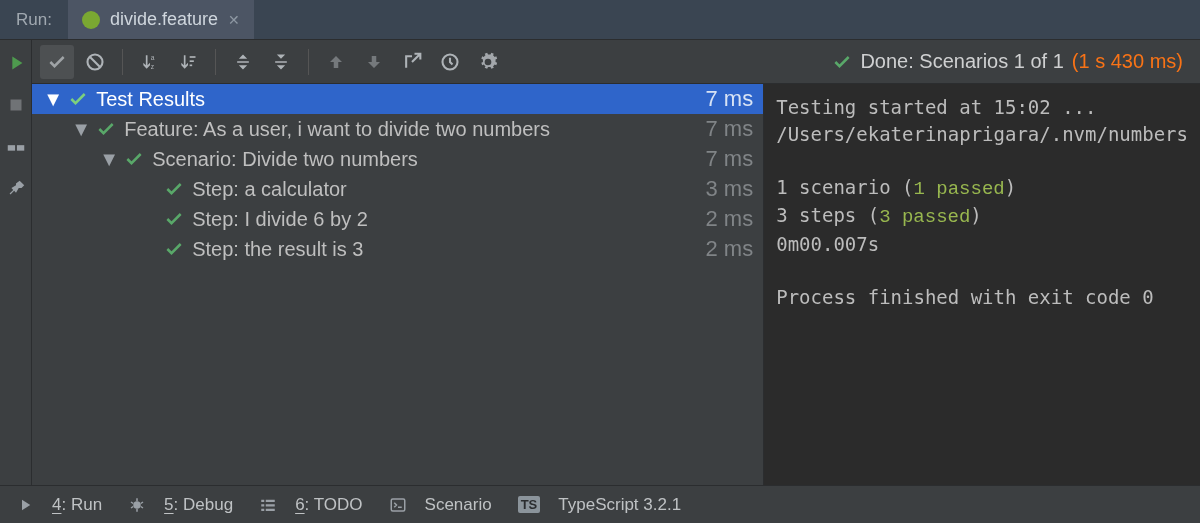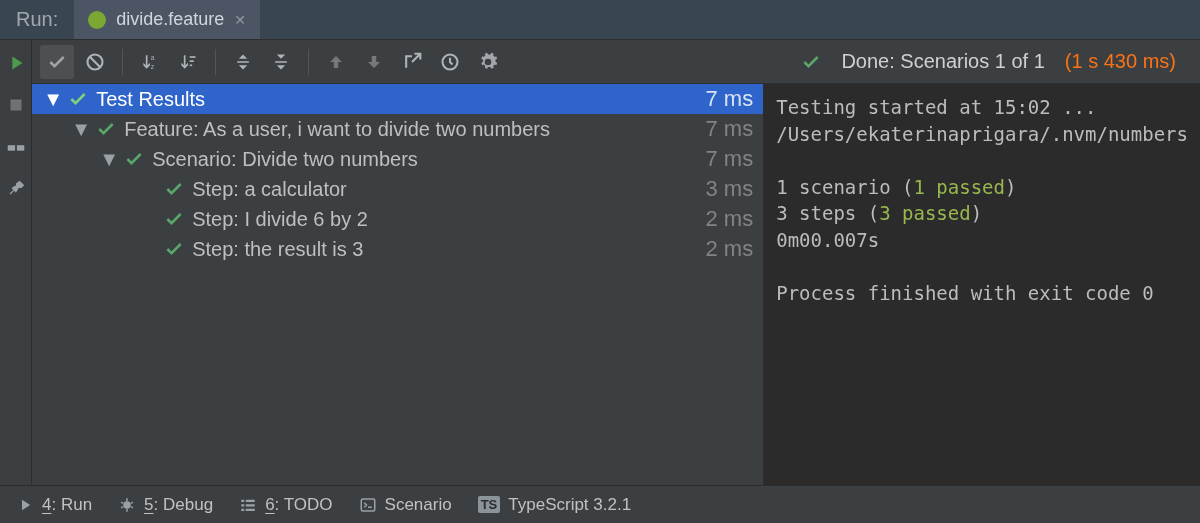--- a/index.html
+++ b/index.html
@@ -16,21 +16,21 @@
     height: 40px;
     display: flex;
     align-items: stretch;
     background: #3a4552;
     border-bottom: 1px solid #2b2d2f;
   }
   .run-label {
     display: flex; align-items: center;
     padding: 0 16px;
     color: #a0a8b0;
-    font-size: 20px;
+    font-size: 17px;
   }
   .file-tab {
     display: flex; align-items: center;
     gap: 10px;
     padding: 0 14px;
     background: #4c5564;
     color: #cfd6dd;
     font-size: 18px;
   }
   .file-tab .close-x { color: #8e98a3; font-size: 14px; }
@@ -67,24 +67,24 @@
   .tb-btn {
     width: 34px; height: 34px;
     display:flex; align-items:center; justify-content:center;
     color:#aeb3b7;
     border-radius:3px;
   }
   .tb-btn.active { background:#4d5052; }
   .tb-sep { width:1px; height:26px; background:#555; margin:0 6px; }
   .toolbar .spacer { flex:1; }
   .done-status {
-    display:flex; align-items:center; gap:20px;
+    display:flex; align-items:center; gap:8px;
     font-size:20px;
     color:#cfd0d1;
-    margin-right:16px;
+    margin-right:9px;
     white-space:nowrap;
     justify-content:flex-end;
   }
   .done-status .dim { color:#f97316; }
   
   .split { flex:1; display:flex; min-height:0; }
   .tree {
     width: 732px;
     background:#3c3f41;
     border-right:1px solid #2b2d2f;
@@ -108,33 +108,33 @@
     flex:1;
     background:#2b2b2b;
     padding: 10px 12px;
     font-family: Menlo, Consolas, monospace;
     font-size:19px;
     color:#bcbcbc;
     line-height:1.4;
     white-space:pre;
     overflow:hidden;
   }
-  .console .green { color:#98b74f; }
+  .console .green { color:#98b74f;font-family:Liberation Mono, monospace; }
   
   .bottom {
     height:38px;
     display:flex; align-items:center;
     gap:26px;
     padding:0 16px;
     background:#3c3f41;
     border-top:1px solid #2b2d2f;
     font-size:17px;
     color:#bfc2c4;
   }
-  .bottom .tool-item { display:flex; align-items:center; gap:8px; }
+  .bottom .tool-item { display:flex; align-items:center; gap:18px; }
   .bottom .underline { text-decoration: underline; text-underline-offset:3px; }
   .bottom .bi { width:18px; height:18px; color:#9aa0a6; }
   
   svg { display:block; }
 </style>
 </head>
 <body>
 
 <div class="run-header">
   <div class="run-label">Run:</div>

